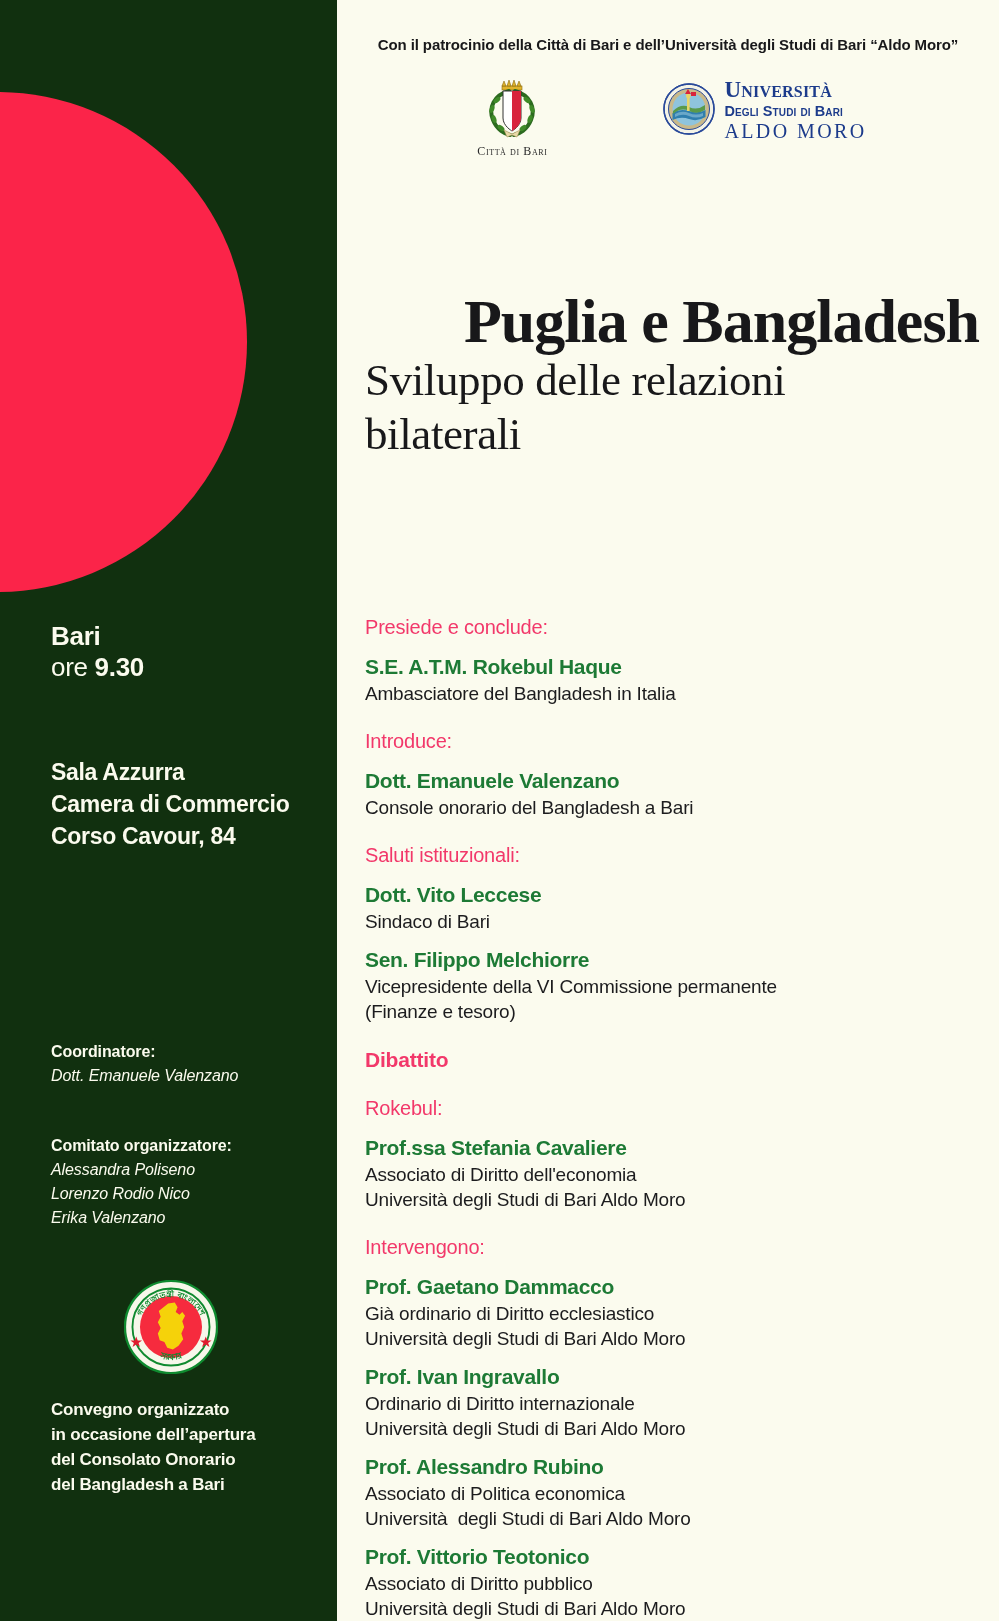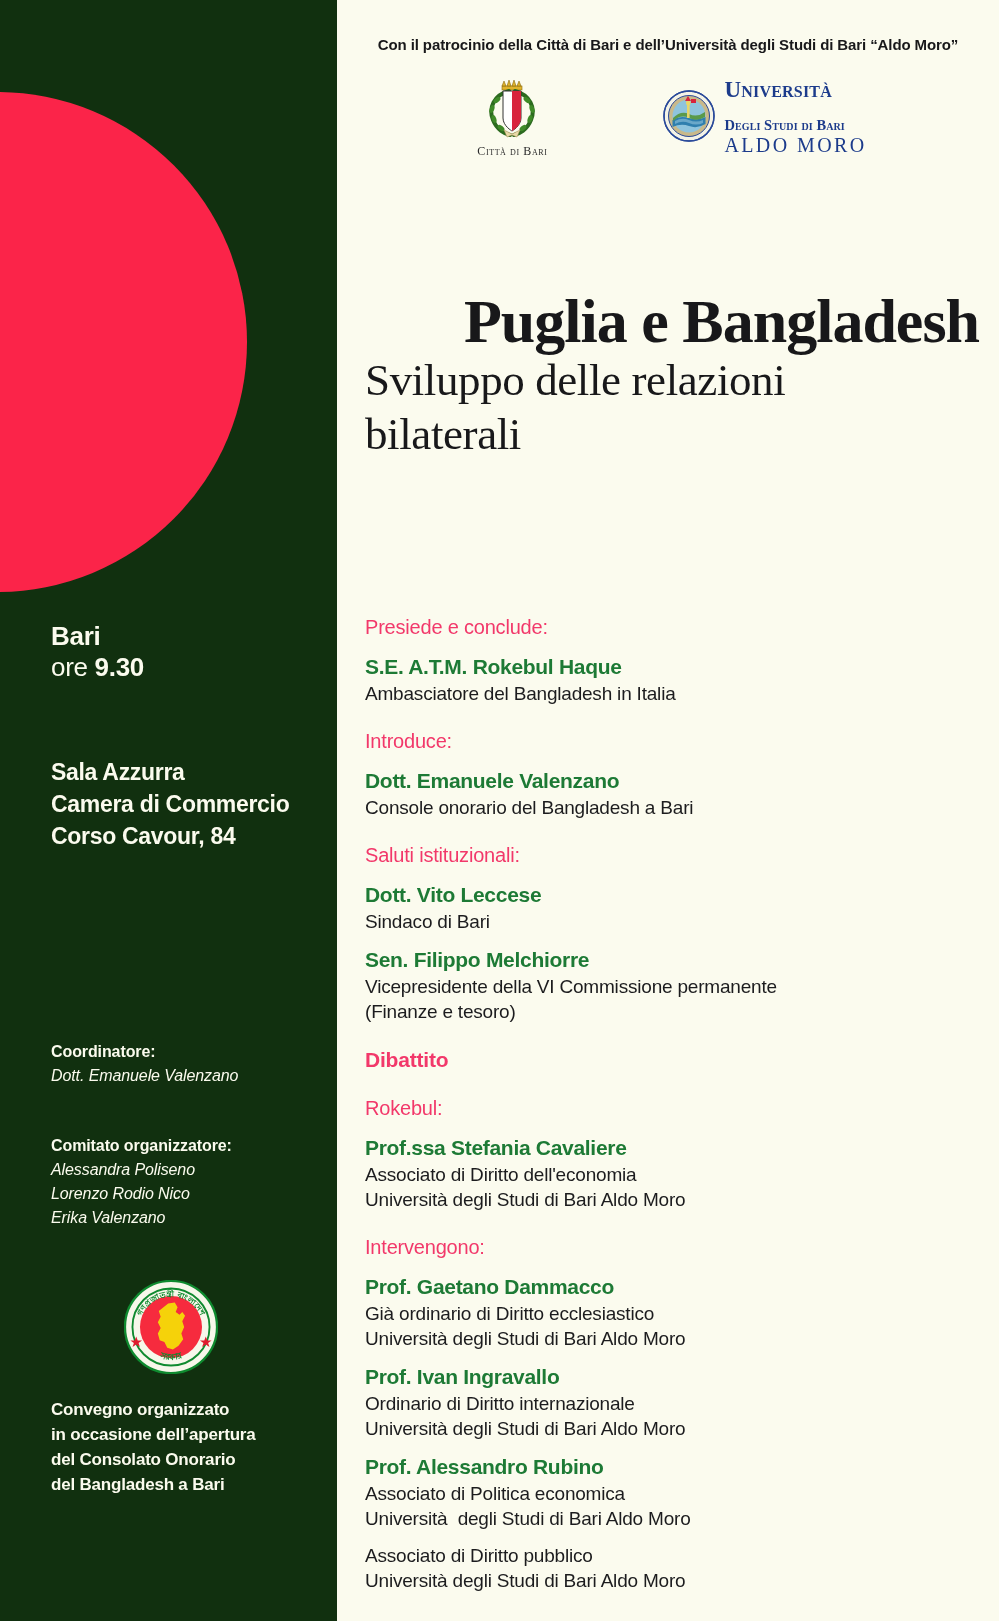--- a/index.html
+++ b/index.html
@@ -175,27 +175,27 @@
   .uniba-text { line-height: 1; }
   .uniba-l1 {
     font-family: "Liberation Serif", serif;
     font-size: 23px;
     font-variant: small-caps;
     font-weight: 700;
     color: #1c3b8b;
     letter-spacing: 0.2px;
   }
   .uniba-l2 {
-    font-family: Liberation Serif, serif;
+    font-family: Liberation Sans, sans-serif;
     font-size: 14.5px;
     font-variant: small-caps;
     font-weight: 700;
     color: #1c3b8b;
     letter-spacing: 0.1px;
-    margin-top: 17px;
+    margin-top: 3px;
   }
   .uniba-l3 {
     font-family: "Liberation Serif", serif;
     font-size: 20px;
     font-weight: 400;
     color: #1c3b8b;
     letter-spacing: 2.4px;
     margin-top: 2px;
   }
 
@@ -452,20 +452,21 @@
             <div class="prog-name">Prof. Ivan Ingravallo</div>
             <div class="prog-role">Ordinario di Diritto internazionale
 Università degli Studi di Bari Aldo Moro</div>
           </div>
           <div class="prog-entry">
             <div class="prog-name">Prof. Alessandro Rubino</div>
             <div class="prog-role">Associato di Politica economica
 Università  degli Studi di Bari Aldo Moro</div>
           </div>
           <div class="prog-entry">
+            <div class="prog-name">Prof. Vittorio Teotonico</div>
             <div class="prog-role">Associato di Diritto pubblico
 Università degli Studi di Bari Aldo Moro</div>
           </div>
         </div>
       </div>
 
   </div>
 </div>
 
 </body></html>

